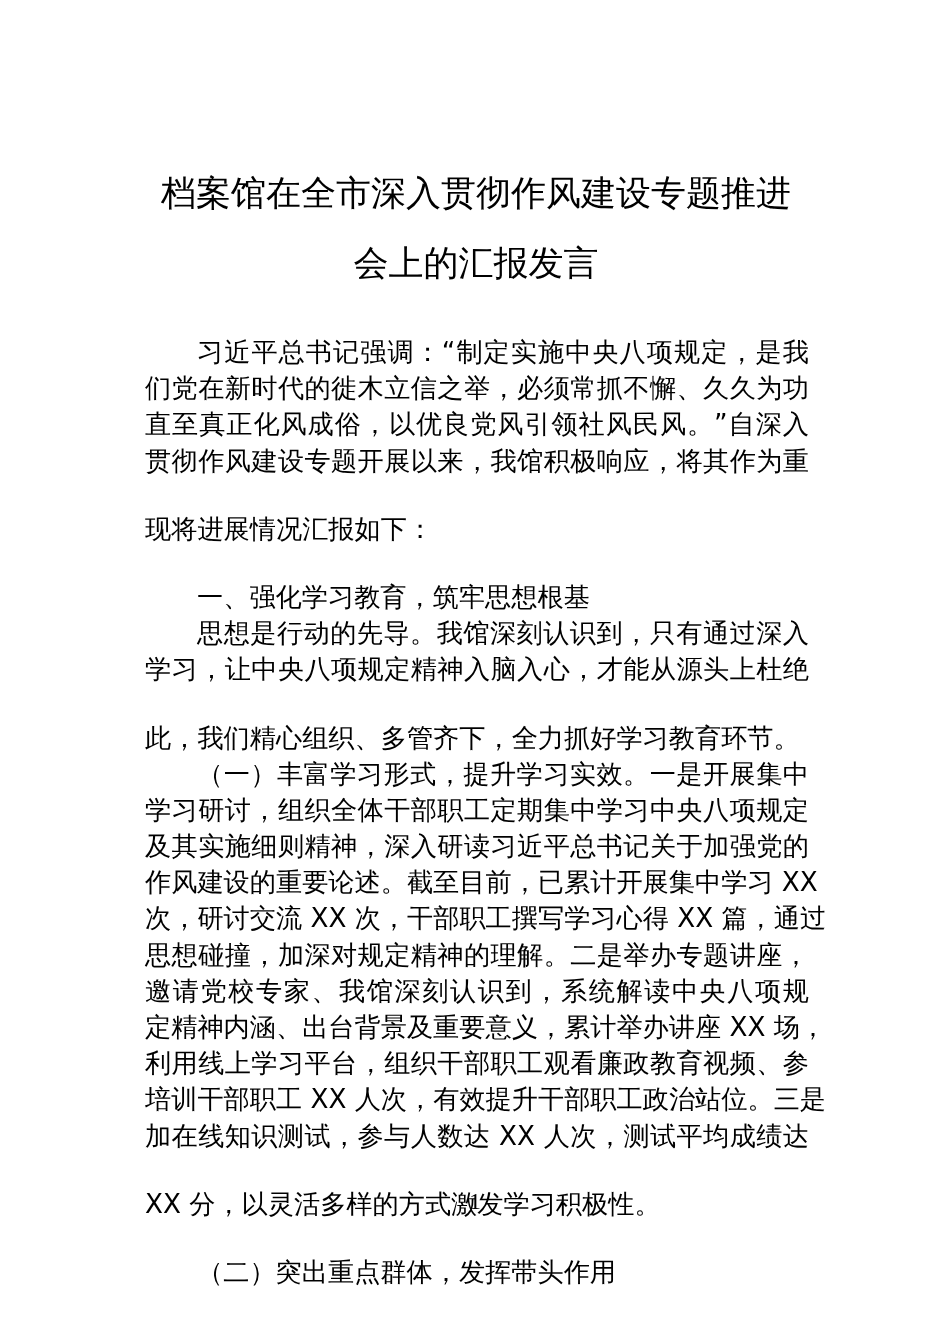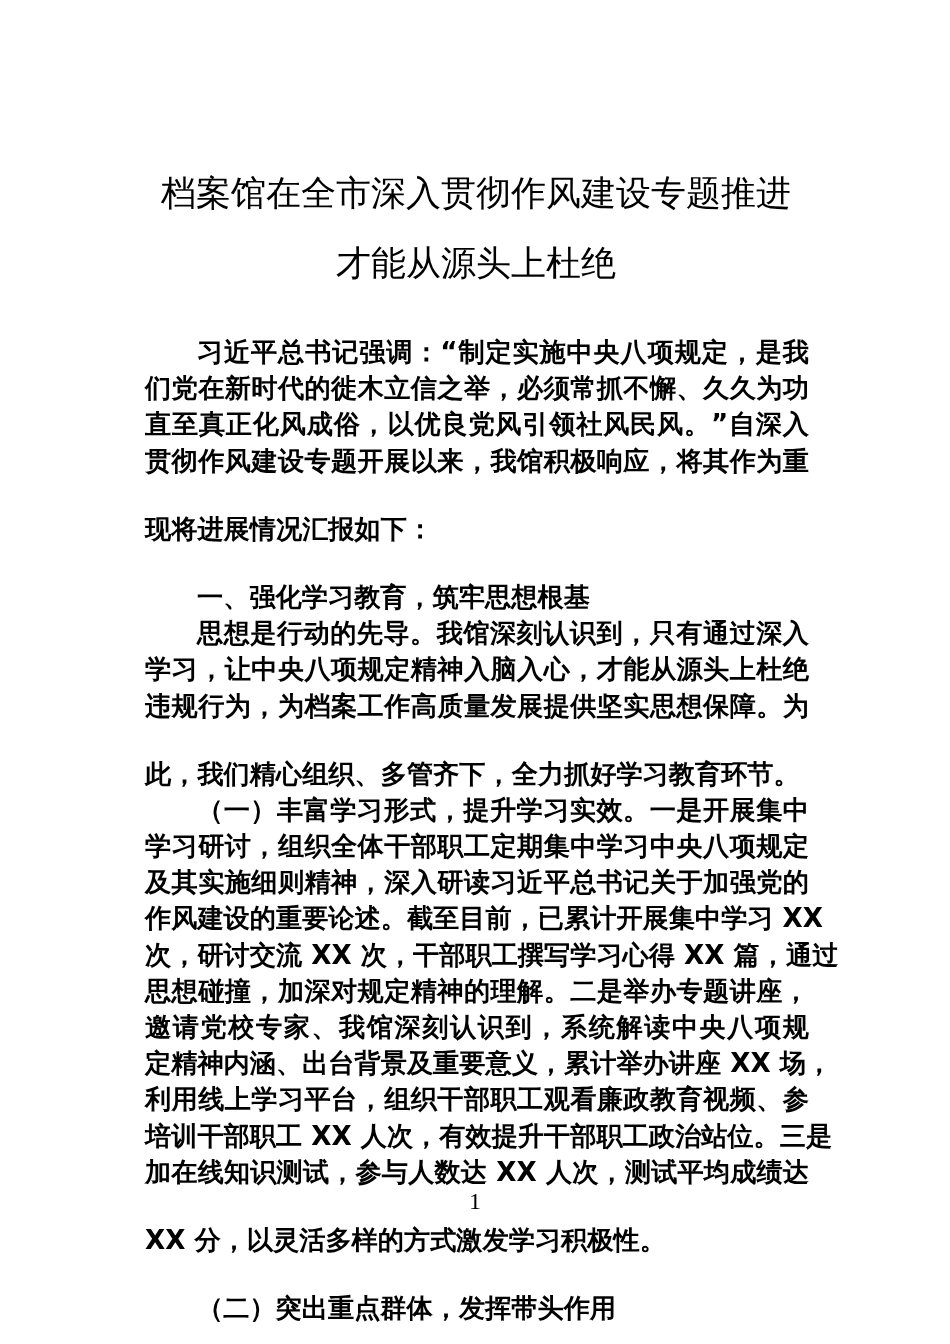--- a/index.html
+++ b/index.html
@@ -30,21 +30,20 @@
     line-height: 70px;
     top: 158px;
     letter-spacing: 0px;
   }
   .title .tline { display: block; white-space: nowrap; }
   .body {
     position: absolute;
     left: 145px;
     top: 334px;
     width: 664px;
-    font-weight: bold;
   }
   .line {
     display: block;
     height: 36.2px;
     line-height: 36.2px;
     font-size: 26.2px;
     white-space: nowrap;
     text-align: justify;
     text-align-last: justify;
   }
@@ -59,33 +58,32 @@
     font-family: "Liberation Serif", "DejaVu Serif", serif;
     font-size: 24px;
   }
 </style>
 </head>
 <body>
 
 <div class="page">
   <div class="title">
     <span class="tline">档案馆在全市深入贯彻作风建设专题推进</span>
-    <span class="tline">才能从源头上杜绝</span>
+    <span class="tline">会上的汇报发言</span>
   </div>
 
   <div class="body" id="body-text">
       <span class="line indent">习近平总书记强调：“制定实施中央八项规定，是我</span>
       <span class="line">们党在新时代的徙木立信之举，必须常抓不懈、久久为功</span>
       <span class="line">直至真正化风成俗，以优良党风引领社风民风。”自深入</span>
       <span class="line">贯彻作风建设专题开展以来，我馆积极响应，将其作为重</span>
       <span class="line last">现将进展情况汇报如下：</span>
       <span class="line indent last">一、强化学习教育，筑牢思想根基</span>
       <span class="line indent">思想是行动的先导。我馆深刻认识到，只有通过深入</span>
       <span class="line">学习，让中央八项规定精神入脑入心，才能从源头上杜绝</span>
-      <span class="line">违规行为，为档案工作高质量发展提供坚实思想保障。为</span>
       <span class="line last">此，我们精心组织、多管齐下，全力抓好学习教育环节。</span>
       <span class="line indent">（一）丰富学习形式，提升学习实效。一是开展集中</span>
       <span class="line">学习研讨，组织全体干部职工定期集中学习中央八项规定</span>
       <span class="line">及其实施细则精神，深入研读习近平总书记关于加强党的</span>
       <span class="line">作风建设的重要论述。截至目前，已累计开展集中学习 XX</span>
       <span class="line">次，研讨交流 XX 次，干部职工撰写学习心得 XX 篇，通过</span>
       <span class="line">思想碰撞，加深对规定精神的理解。二是举办专题讲座，</span>
       <span class="line">邀请党校专家、我馆深刻认识到，系统解读中央八项规</span>
       <span class="line">定精神内涵、出台背景及重要意义，累计举办讲座 XX 场，</span>
       <span class="line">利用线上学习平台，组织干部职工观看廉政教育视频、参</span>

